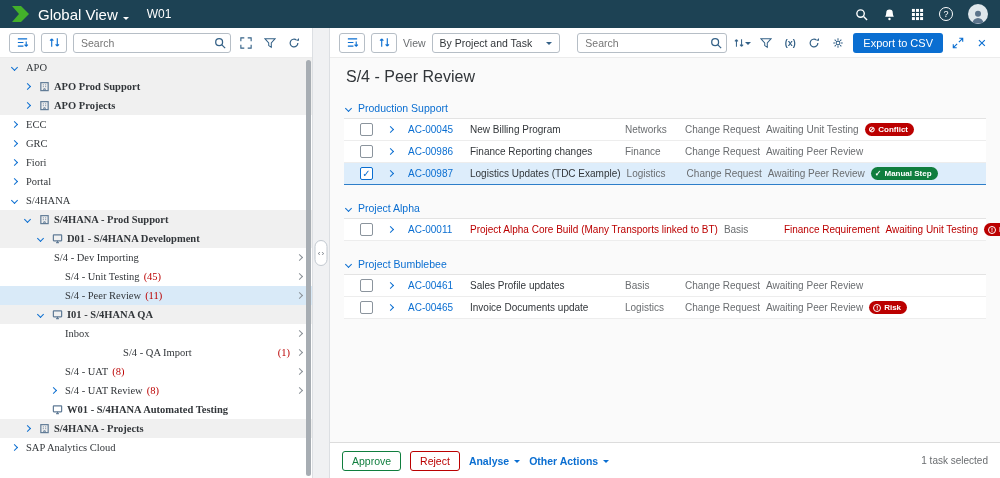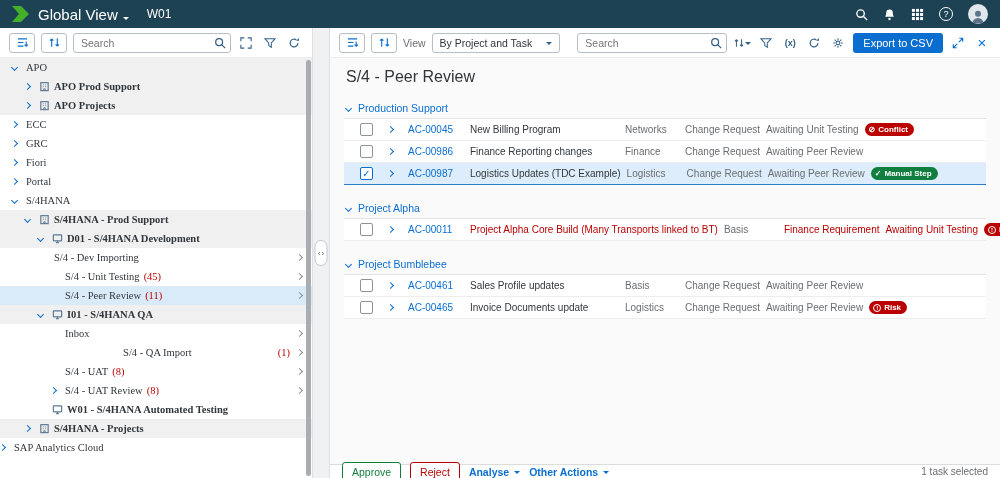--- a/index.html
+++ b/index.html
@@ -91,21 +91,21 @@
   .col-badges { flex:1; gap:4px; }
   .checkbox { width:13px; height:13px; border:1px solid #8b949d; border-radius:2px; background:#fff;
     display:flex; align-items:center; justify-content:center; font-size:10px; color:#0a6ed1; }
   .checkbox.checked { border-color:#0a6ed1; }
   .pill { display:inline-flex; align-items:center; gap:3px; height:13px; border-radius:7px;
     padding:0 6px 0 4px; color:#fff; font-size:8px; font-weight:bold; flex:none; }
   .pill-ico { font-size:8px; display:inline-flex; align-items:center; justify-content:center; }
   .risk-dot { width:8px; height:8px; border:1px solid #fff; border-radius:50%; font-size:6px; line-height:1; }
 
   
-  .footer { height:14px; border-top:1px solid #dcdcdc; display:flex; align-items:center; gap:9px;
+  .footer { height:36px; border-top:1px solid #dcdcdc; display:flex; align-items:center; gap:9px;
     padding:0 12px; background:#fff; flex:none; }
   .btn-outline { height:20px; padding:0 9px; border-radius:3px; background:#fff; font-size:10.5px;
     display:flex; align-items:center; cursor:pointer; flex:none; }
   .btn-outline.green { border:1px solid #107e3e; color:#107e3e; }
   .btn-outline.red { border:1px solid #bb0000; color:#bb0000; }
   .link-action { color:#0a6ed1; font-size:10.5px; display:flex; align-items:center; gap:5px; cursor:pointer;font-weight:bold; }
   .link-action .caret-down-b { border-top-color:#0a6ed1; }
   .selection-info { margin-left:auto; color:#6a6d70; font-size:10px; }
 </style>
 </head>
@@ -353,21 +353,21 @@
             <span class="chev right"></span>
           </span>
           <span class="tree-ico">
             <svg width="11" height="11" viewBox="0 0 12 12">
               <rect x="2" y="1.8" width="8" height="8.7" fill="none" stroke="#5f7a95" stroke-width="1.3"></rect>
               <path d="M4.2 4.2h1M6.8 4.2h1M4.2 6.2h1M6.8 6.2h1M5.2 10.5V8.5h1.6v2" stroke="#5f7a95" stroke-width="1" fill="none"></path>
             </svg>
           </span>
           <span class="tree-label">S/4HANA - Projects</span>
         </div>
-        <div class="tree-row" style="">
+        <div class="tree-row" style="padding-left: 12px;">
           <span class="chev-slot">
             <span class="chev right"></span>
           </span>
           <span class="tree-label">SAP Analytics Cloud</span>
         </div>
       </div>
     <div class="side-scrollbar">
       <div class="side-thumb"></div>
     </div>
   </div>

